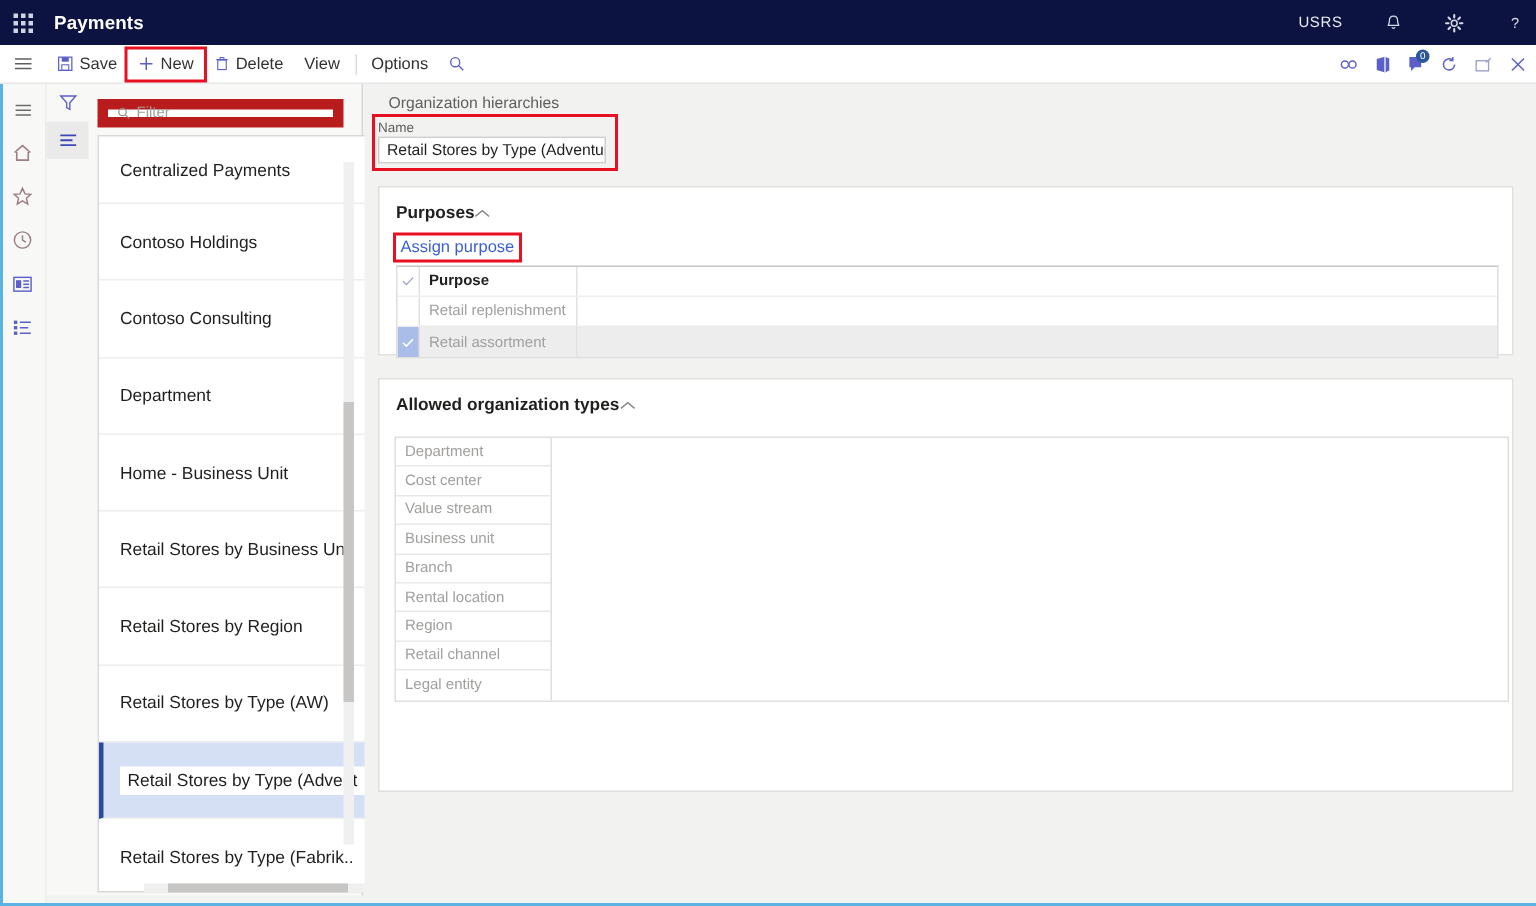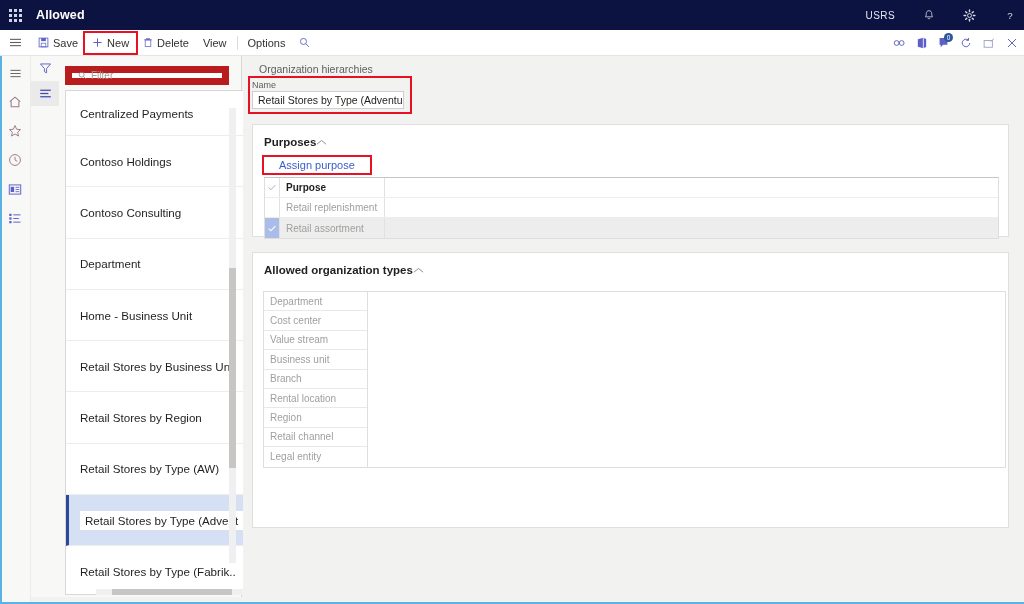--- a/index.html
+++ b/index.html
@@ -244,21 +244,21 @@
   .card-head .ttl {
     font-size: 11.5px; font-weight: bold; color: #201f1e;
   }
   .chev { cursor: pointer; display: flex; }
 
   .assignlink {
     margin: 2px 0 0 11px;
     display: inline-flex; align-items: center;
     font-size: 11px; color: #3a5fcd;
     cursor: pointer;
-    padding: 2px 15px;
+    padding: 2px 3px;
     position: relative;
   }
   .assignlink.highlight { outline: 2px solid #e81123; }
 
   .grid {
     margin: 4px 0 0 11px;
     width: 735px;
     border: 1px solid #dfdedd;
     border-top: 1px solid #c8c6c4;
     background: #ffffff;
@@ -342,21 +342,21 @@
           <i></i>
           <i></i>
           <i></i>
           <i></i>
           <i></i>
           <i></i>
           <i></i>
           <i></i>
       </div>
     </div>
-    <div class="app-title">Allowed</div>
+    <div class="app-title">Payments</div>
 
     <div class="globalsearch">
       <span class="mag">
         <svg width="10" height="10" viewBox="0 0 16 16">
           <circle cx="6.5" cy="6.5" r="4.6" fill="none" stroke="#c2c7dd" stroke-width="1.3"></circle>
           <line x1="10" y1="10" x2="14.5" y2="14.5" stroke="#c2c7dd" stroke-width="1.3"></line>
         </svg>
       </span>
       <span class="ph">Search for a page</span>
     </div>

